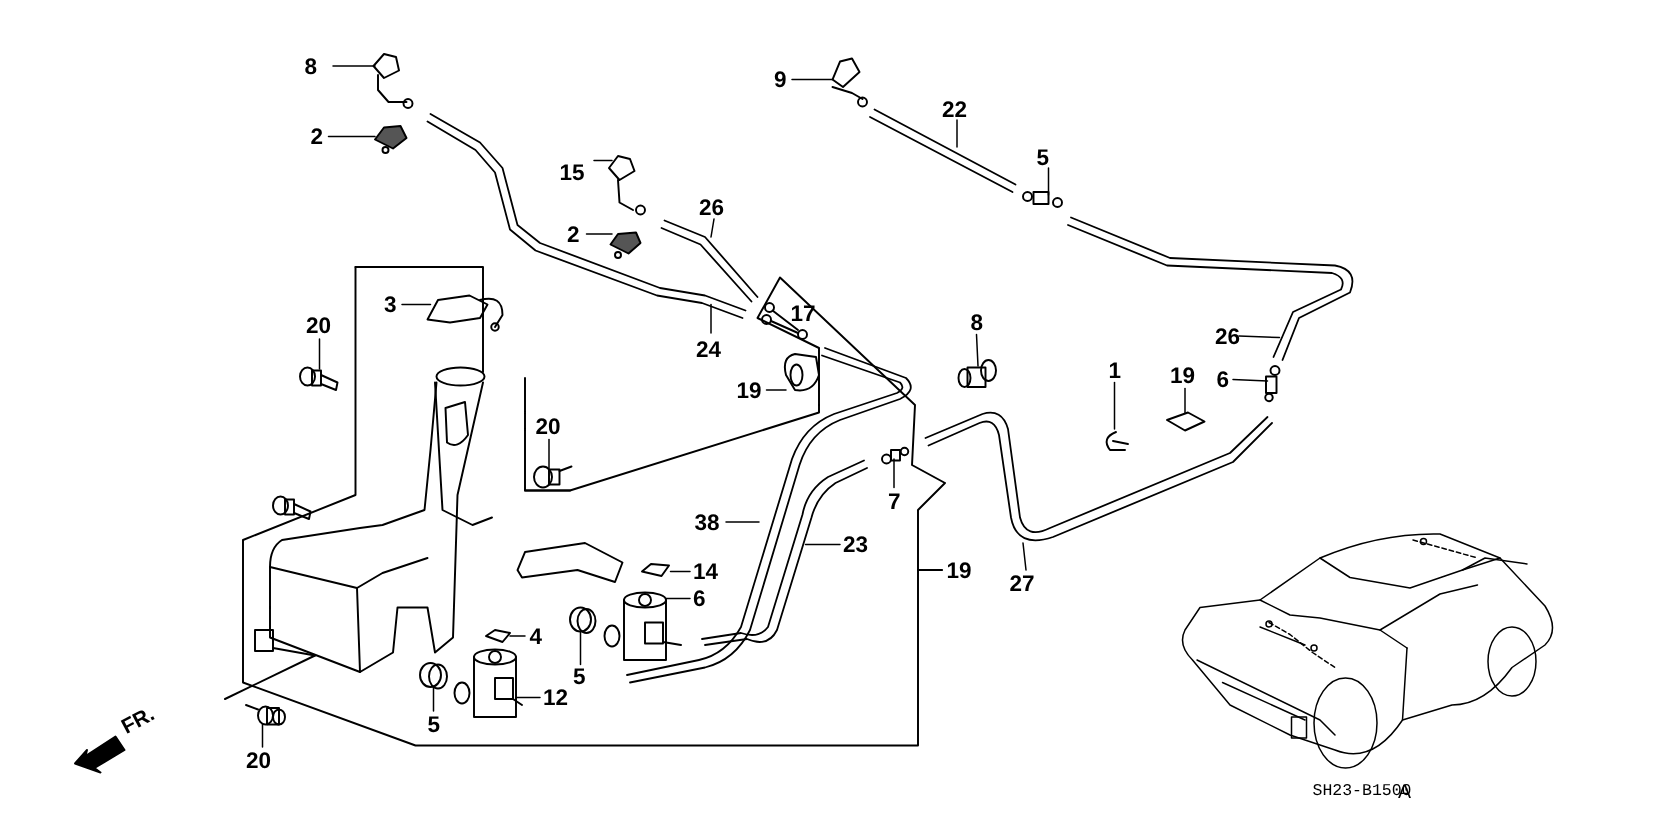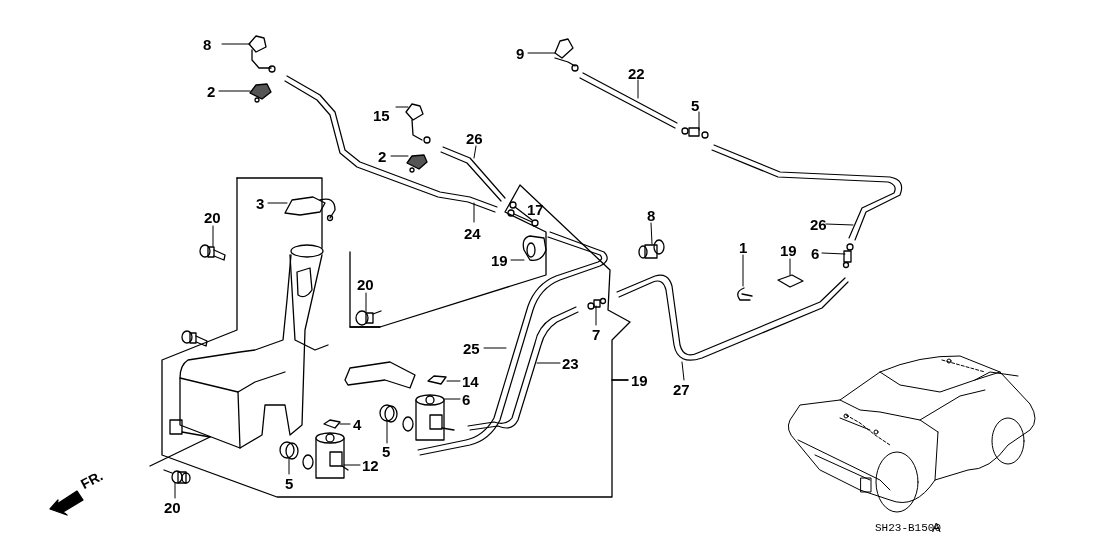--- a/index.html
+++ b/index.html
@@ -263,21 +263,21 @@
 <span class="lbl" style="left:527px;top:202px">17</span>
 <span class="lbl" style="left:464px;top:226px">24</span>
 <span class="lbl" style="left:647px;top:208px">8</span>
 <span class="lbl" style="left:810px;top:217px">26</span>
 <span class="lbl" style="left:739px;top:240px">1</span>
 <span class="lbl" style="left:780px;top:243px">19</span>
 <span class="lbl" style="left:811px;top:246px">6</span>
 <span class="lbl" style="left:491px;top:253px">19</span>
 <span class="lbl" style="left:357px;top:277px">20</span>
 <span class="lbl" style="left:592px;top:327px">7</span>
-<span class="lbl" style="left:463px;top:341px">25</span>
+<span class="lbl" style="left:463px;top:341px">38</span>
 <span class="lbl" style="left:562px;top:356px">23</span>
 <span class="lbl" style="left:631px;top:373px">19</span>
 <span class="lbl" style="left:673px;top:382px">27</span>
 <span class="lbl" style="left:462px;top:374px">14</span>
 <span class="lbl" style="left:462px;top:392px">6</span>
 <span class="lbl" style="left:353px;top:417px">4</span>
 <span class="lbl" style="left:382px;top:444px">5</span>
 <span class="lbl" style="left:362px;top:458px">12</span>
 <span class="lbl" style="left:285px;top:476px">5</span>
 <span class="lbl" style="left:164px;top:500px">20</span>

